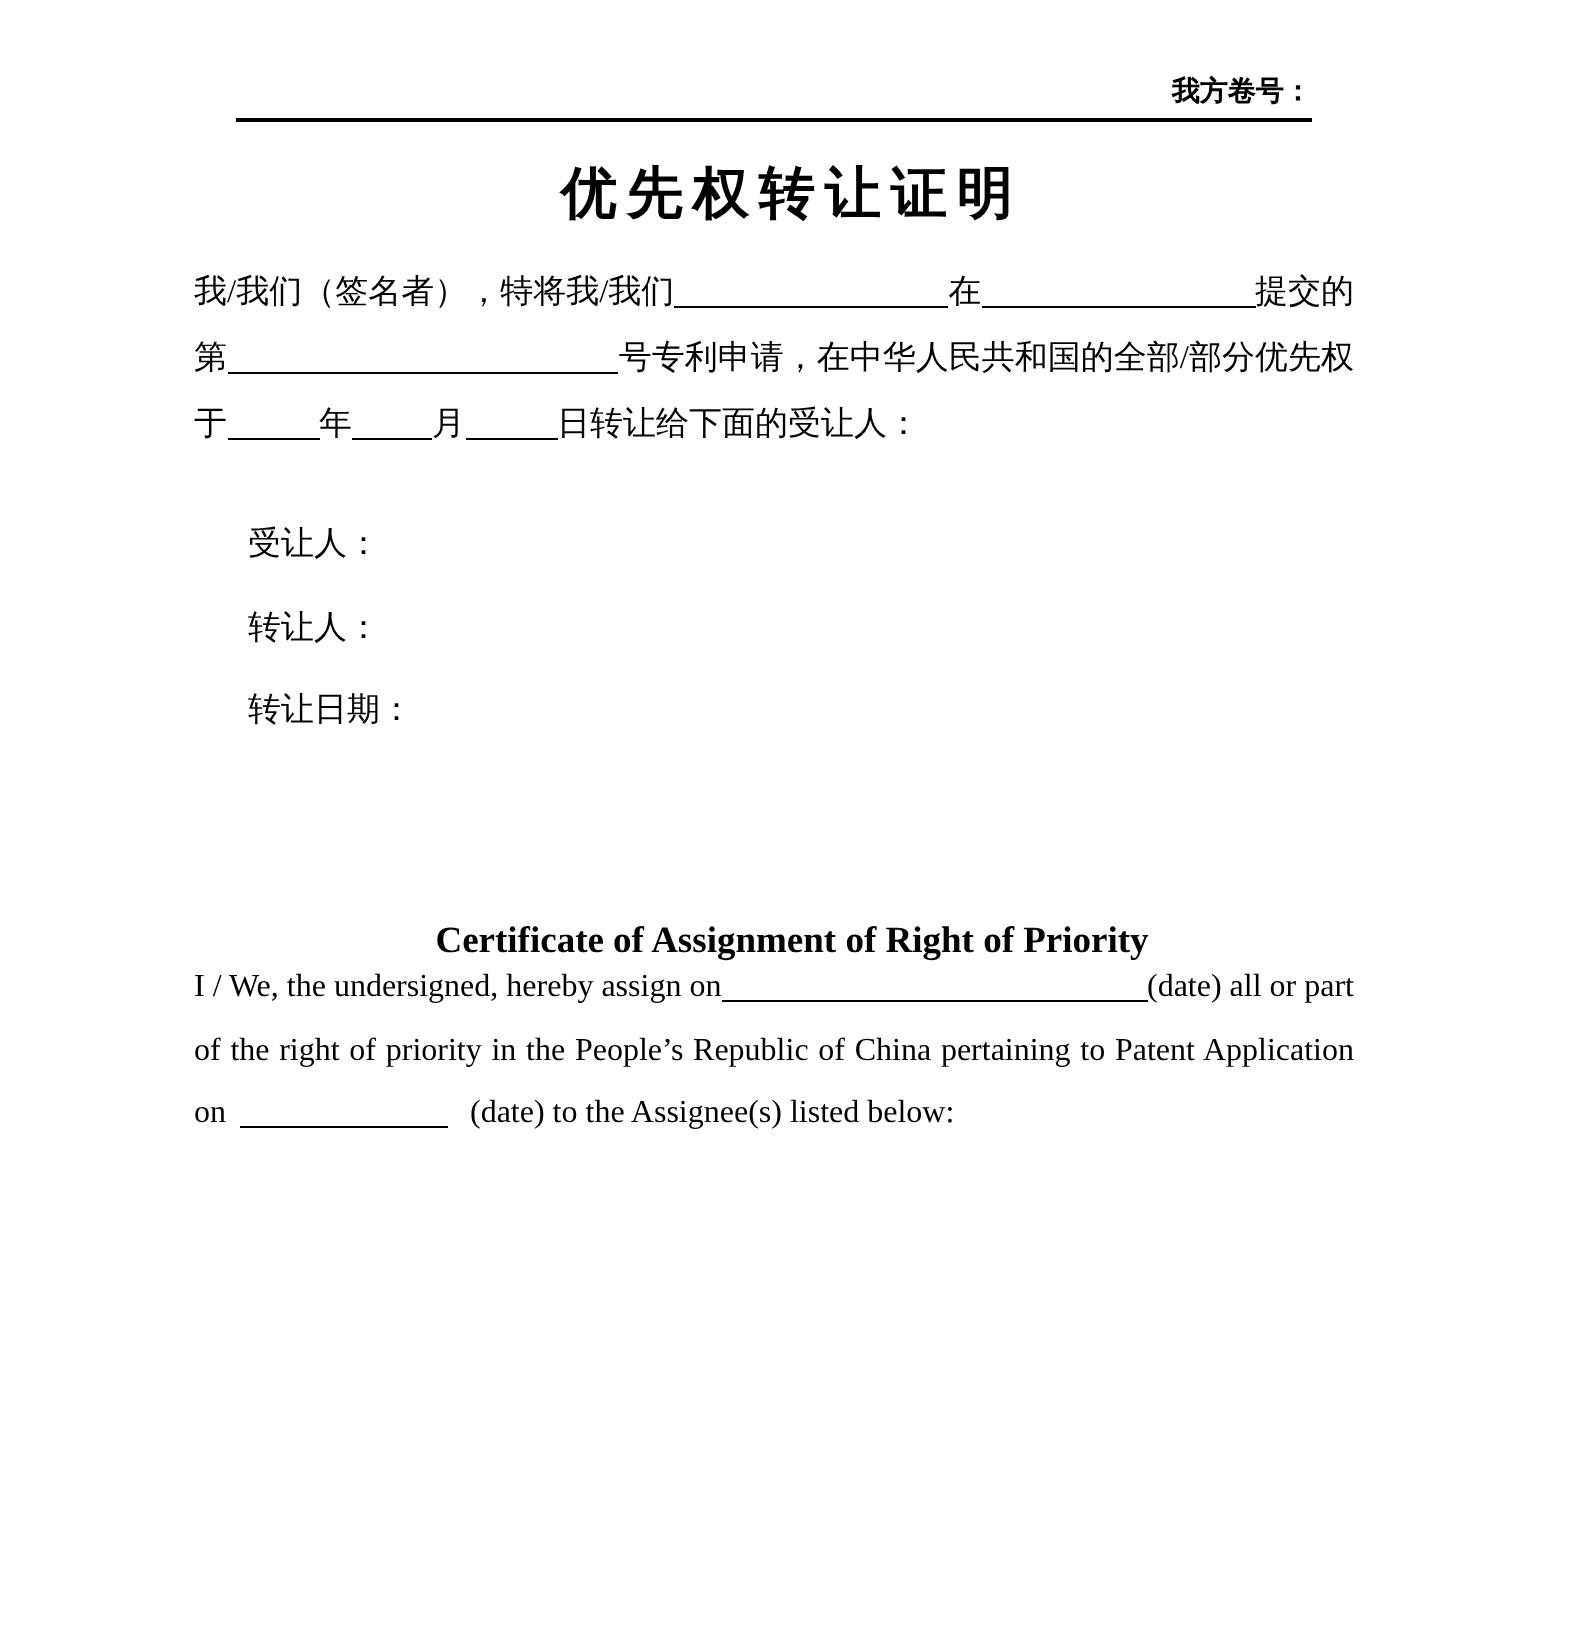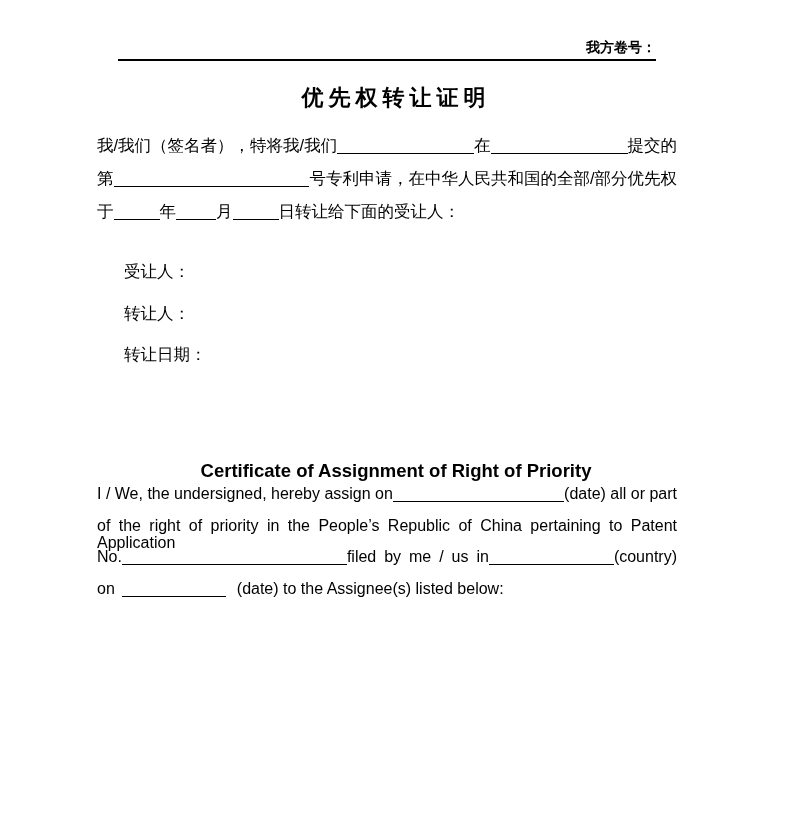--- a/index.html
+++ b/index.html
@@ -1,30 +1,30 @@
 <!DOCTYPE html>
 <html><head>
 <meta charset="utf-8">
 <style>
   html,body { margin:0; padding:0; background:#ffffff; }
   .page {
     position:relative; width:792px; height:826px; background:#ffffff;
-    color:#000; font-family:Liberation Sans, sans-serif;
+    color:#000; font-family:Liberation Serif, serif;
     overflow:hidden;
   }
   
   .docket {
     position:absolute; top:38px; left:118px; width:538px;
     border-bottom:2px solid #000; text-align:right; padding-bottom:3px;
     font-size:14px; font-weight:bold; line-height:18px;
   }
   
   .zh-title {
     position:absolute; top:84px; left:0; width:100%; text-align:center;
-    font-size:22px; font-weight:bold; letter-spacing:5px; line-height:28px;
+    font-size:28px; font-weight:bold; letter-spacing:5px; line-height:28px;
   }
   .en-title {
     position:absolute; top:413px; left:0; width:100%; text-align:center;
     font-size:18.5px; font-weight:bold; line-height:28px;margin-top:44px;
   }
   
   .zh-para { position:absolute; top:128px; left:97px; width:580px; font-size:16.5px; }
   .en-para { position:absolute; top:479px; left:97px; width:580px; font-size:16px; }
   .pline {
     display:flex; align-items:baseline; box-sizing:border-box;
@@ -108,27 +108,20 @@
   <div class="en-para">
     <div class="pline">
       <span>I / We, the undersigned, hereby assign on</span>
       <span class="fill"></span>
       <span>(date) all or part</span>
     </div>
     <div class="ejust">
       <span>of the right of priority in the People’s Republic of China pertaining to Patent Application</span>
     </div>
     <div class="pline">
-      <span>No.</span>
-      <span class="fill fx18"></span>
-      <span class="wsp">filed by me / us in</span>
-      <span class="fill"></span>
-      <span>(country)</span>
-    </div>
-    <div class="pline">
       <span>on</span>
       <span class="fill fw104"></span>
       <span>(date) to the Assignee(s) listed below:</span>
     </div>
   </div>
 
 
 </div>
 
 </body></html>

